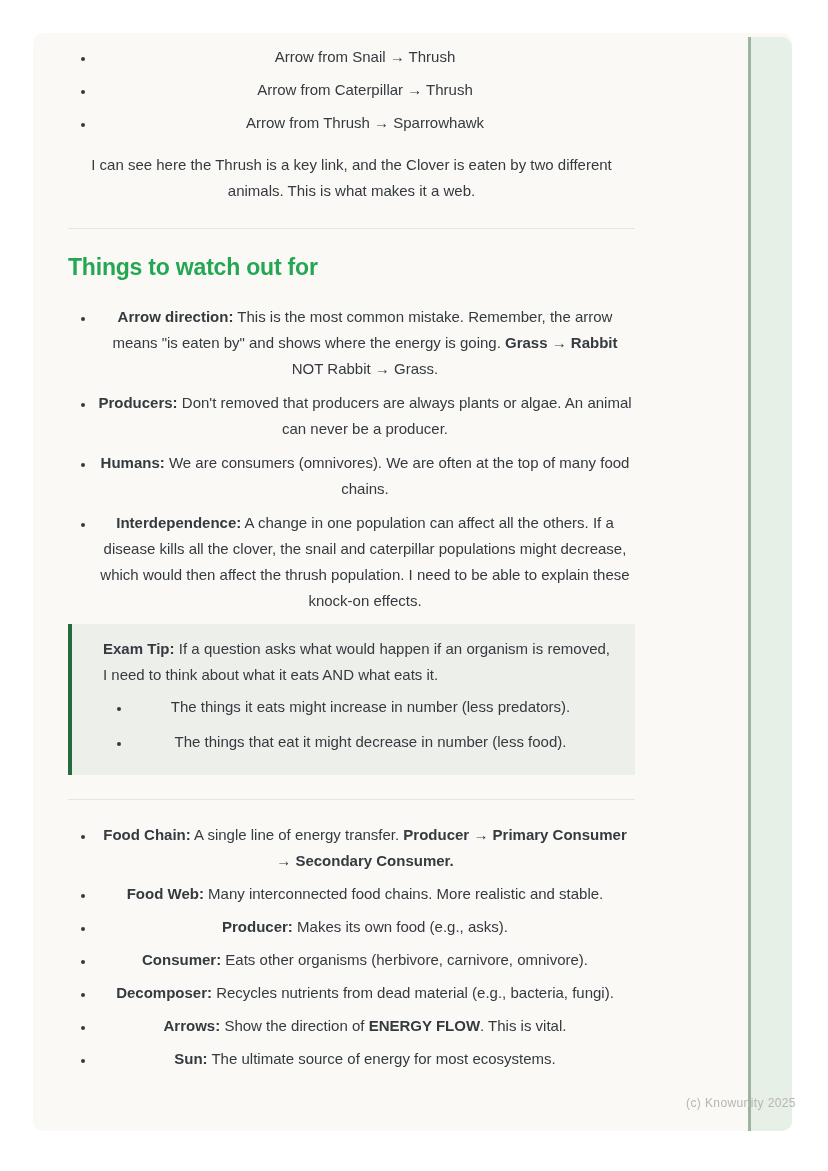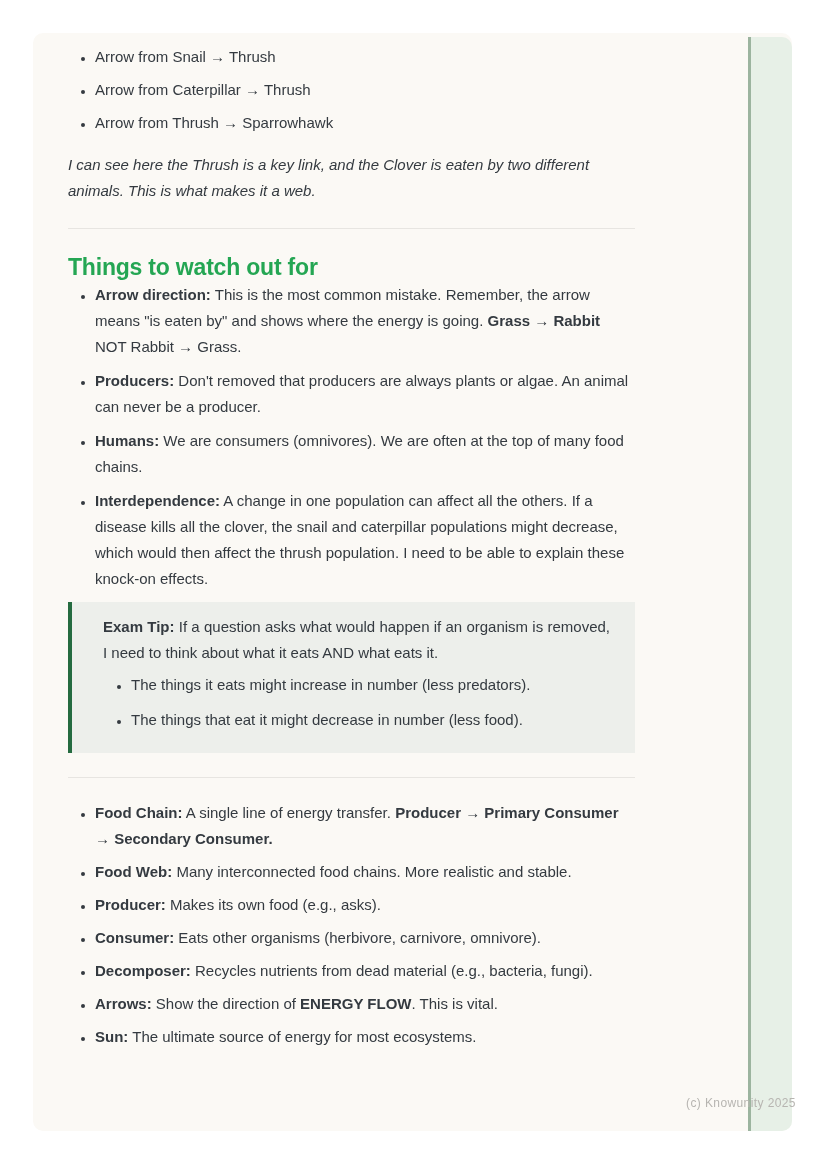--- a/index.html
+++ b/index.html
@@ -26,39 +26,39 @@
     border-radius: 0 10px 10px 0;
   }
   .content {
     position: absolute;
     left: 35px; top: 11px;
     width: 567px;
     font-size: 15px;
     line-height: 26px;
     color: var(--ink, #343a40);
   }
-  ul { margin: 0; padding-left: 27px; list-style: disc outside; }
+  ul { margin: 0; padding-left: 27px; list-style: disc outside; text-align: center; }
   ul li { margin-bottom: 7px; }
   ul li::marker { font-size: 0.8em; }
-  .note { font-style: italic; margin: 16px 0 0 0; }
+  .note { margin: 16px 0 0 0; text-align: center; }
   hr.divider {
     border: none;
     border-top: 1px solid var(--divider, #e7e5e1);
     margin: 24px 0 0 0;
   }
   h2 {
     color: var(--green, #24a653);
     font-size: 23px;
     line-height: 30px;
     font-weight: 700;
     letter-spacing: -0.2px;
     margin: 23px 0 0 0;
   }
   h2.second { margin-top: 26px; }
-  ul.watch { }
+  ul.watch { margin-top: 22px; }
   ul.watch li { margin-bottom: 8px; }
   .callout {
     margin-top: 10px;
     background: var(--callout-bg, #edefeb);
     border-left: 4px solid var(--callout-border, #256b40);
     padding: 12px 25px 11px 31px;
   }
   .callout p { margin: 0; text-align: justify; }
   .callout ul { margin-top: 6px; padding-left: 28px; }
   .callout li { margin-bottom: 9px; }

